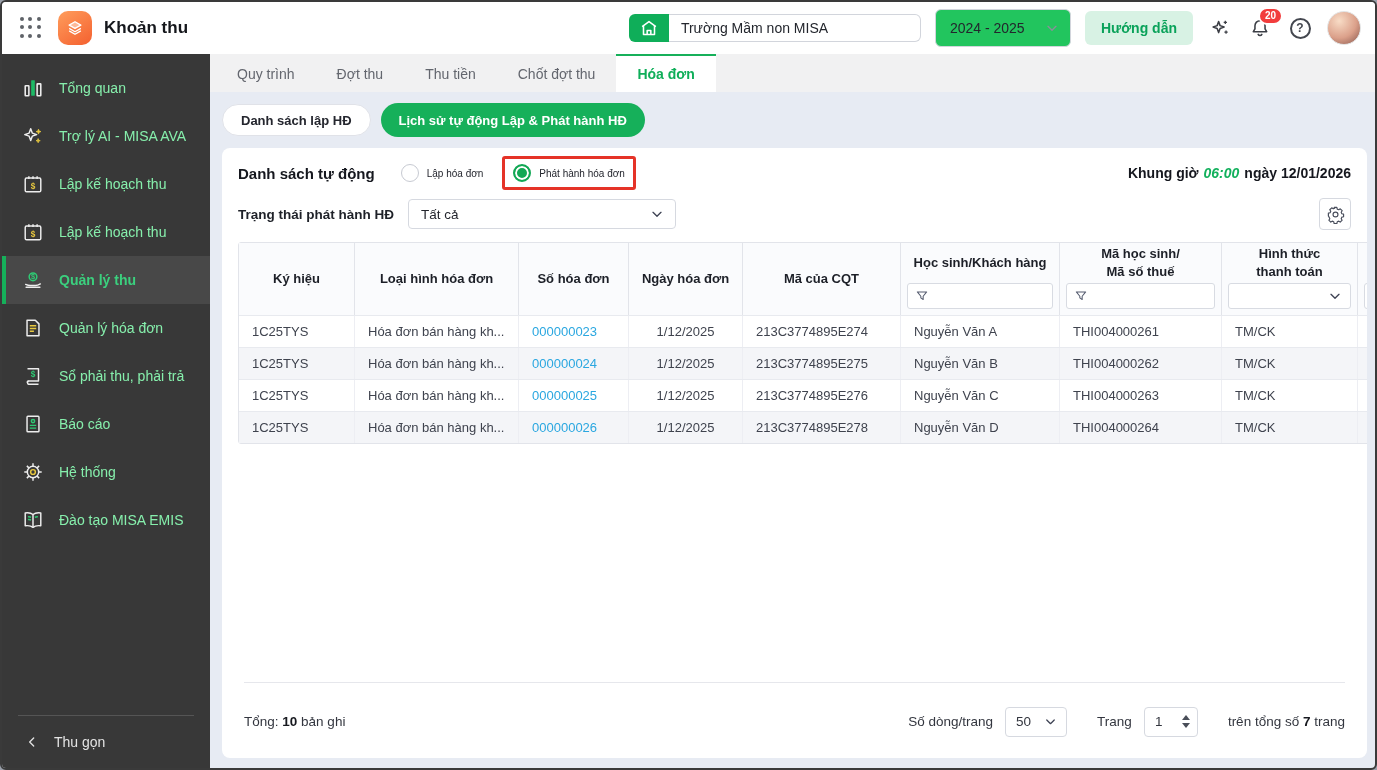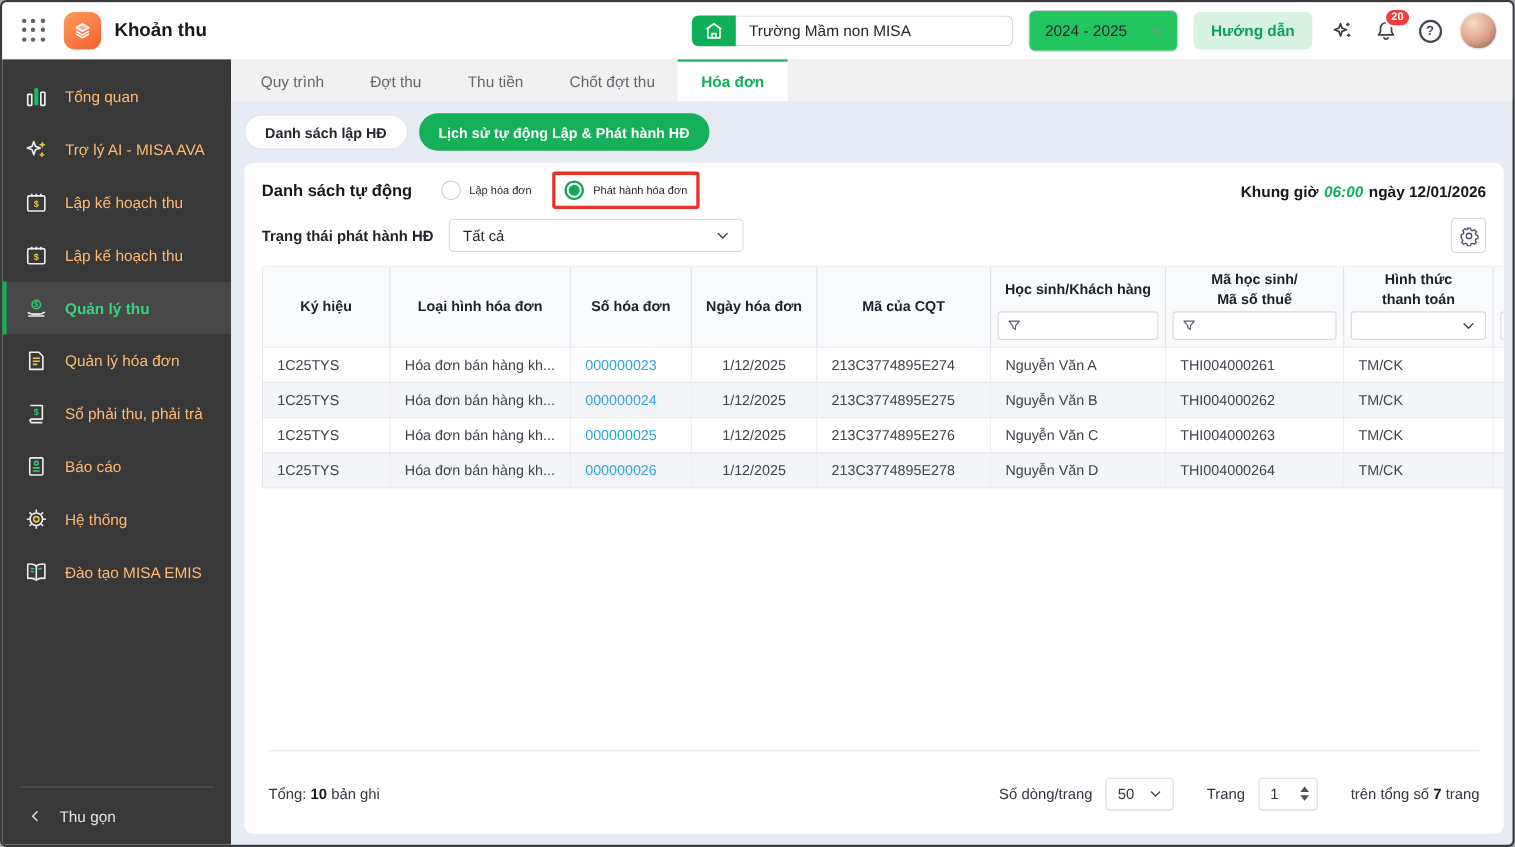--- a/index.html
+++ b/index.html
@@ -23,41 +23,41 @@
   .icon-btn { position:relative; display:flex; align-items:center; justify-content:center; width:26px; height:26px; cursor:pointer; }
   .badge { position:absolute; top:-8px; right:-10px; background:#f23d3d; color:#fff; font-size:10px; font-weight:bold; border-radius:9px; padding:2px 5px; border:2px solid #fff; line-height:1; }
   .help-circle { width:21px; height:21px; border-radius:50%; border:2px solid #44474f; color:#44474f; font-size:12px; font-weight:bold; display:flex; align-items:center; justify-content:center; }
   .avatar { width:34px; height:34px; border-radius:50%; background:radial-gradient(circle at 35% 28%, #f8dcc6, #dba08a 55%, #8f5d52 95%); border:1px solid #e3e3e3; cursor:pointer; }
 
   
   .body { flex:1; display:flex; min-height:0; }
 
   
   .sidebar { width:208px; background:#383838; flex:0 0 auto; position:relative; padding-top:10px; }
-  .side-item { height:48px; display:flex; align-items:center; gap:14px; padding-left:19px; color:#fdba74; font-size:14px; cursor:pointer; position:relative; }
+  .side-item { height:48px; display:flex; align-items:center; gap:14px; padding-left:19px; color:#86efac; font-size:14px; cursor:pointer; position:relative; }
   .side-item .s-ic { width:24px; display:flex; justify-content:center; }
   .side-item.active { background:#484848; color:#3bd07e; font-weight:bold; }
   .side-item.active::before { content:""; position:absolute; left:0; top:0; bottom:0; width:4px; background:#16b05a; }
   .collapse-box { position:absolute; bottom:0; left:0; right:0; }
   .collapse-box .divider { height:1px; background:#555; margin:0 16px; }
   .collapse-item { height:52px; display:flex; align-items:center; gap:14px; padding-left:22px; color:#e4e4e4; font-size:14px; cursor:pointer; }
 
   
   .main { flex:1; display:flex; flex-direction:column; min-width:0; }
   .tabbar { height:38px; background:#f1f1f2; display:flex; padding-left:6px; flex:0 0 auto; }
   .tab { padding:0 21px; display:flex; align-items:center; font-size:14px; color:#63666e; cursor:pointer; border-top:2px solid transparent; }
   .tab.active { background:#fff; color:#0fae59; font-weight:bold; border-top:2px solid #16b05a; }
   .pillbar { height:56px; display:flex; align-items:center; gap:10px; padding-left:12px; flex:0 0 auto; }
   .pill { height:32px; padding:0 18px; border-radius:17px; font-size:13px; font-weight:bold; display:flex; align-items:center; cursor:pointer; }
   .pill.ghost { background:#fff; color:#24262e; border:1px solid #e0e2e8; }
   .pill.solid { background:#16b05a; color:#fff; border:none; height:34px; }
 
   
   .panel { background:#fff; border-radius:8px; margin:0 8px 0 12px; height:610px; display:flex; flex-direction:column; overflow:hidden; }
-  .p-row1 { display:flex; align-items:flex-end; padding:16px 16px 0 16px; }
+  .p-row1 { display:flex; align-items:center; padding:16px 16px 0 16px; }
   .p-title { font-size:15px; font-weight:bold; color:#15171e; margin-right:26px; }
   .radio-lbl { display:flex; align-items:center; gap:8px; font-size:10px; color:#23252d; cursor:pointer; position:relative; margin-right:30px; }
   .rdot { width:18px; height:18px; border-radius:50%; border:1.5px solid #c7cad2; background:#fff; flex:0 0 auto; }
   .rdot.sel { border:2px solid #12a855; background:#12a855; box-shadow:inset 0 0 0 2px #fff; }
   .hl-red { position:absolute; inset:-8px -11px; border:3px solid #e53328; border-radius:3px; pointer-events:none; }
   .schedule { margin-left:auto; font-size:14px; font-weight:bold; color:#15171e; }
   .schedule .time { color:#12b05c; margin:0 5px;font-style:italic; }
   .p-row2 { display:flex; align-items:center; padding:16px 16px 0 16px; }
   .f-label { font-size:13.5px; font-weight:bold; color:#1e2128; margin-right:14px; }
   .f-select { width:268px; height:30px; border:1px solid #d6d9e0; border-radius:4px; display:flex; align-items:center; padding:0 10px 0 12px; font-size:13.5px; color:#23252d; cursor:pointer; background:#fff; }

